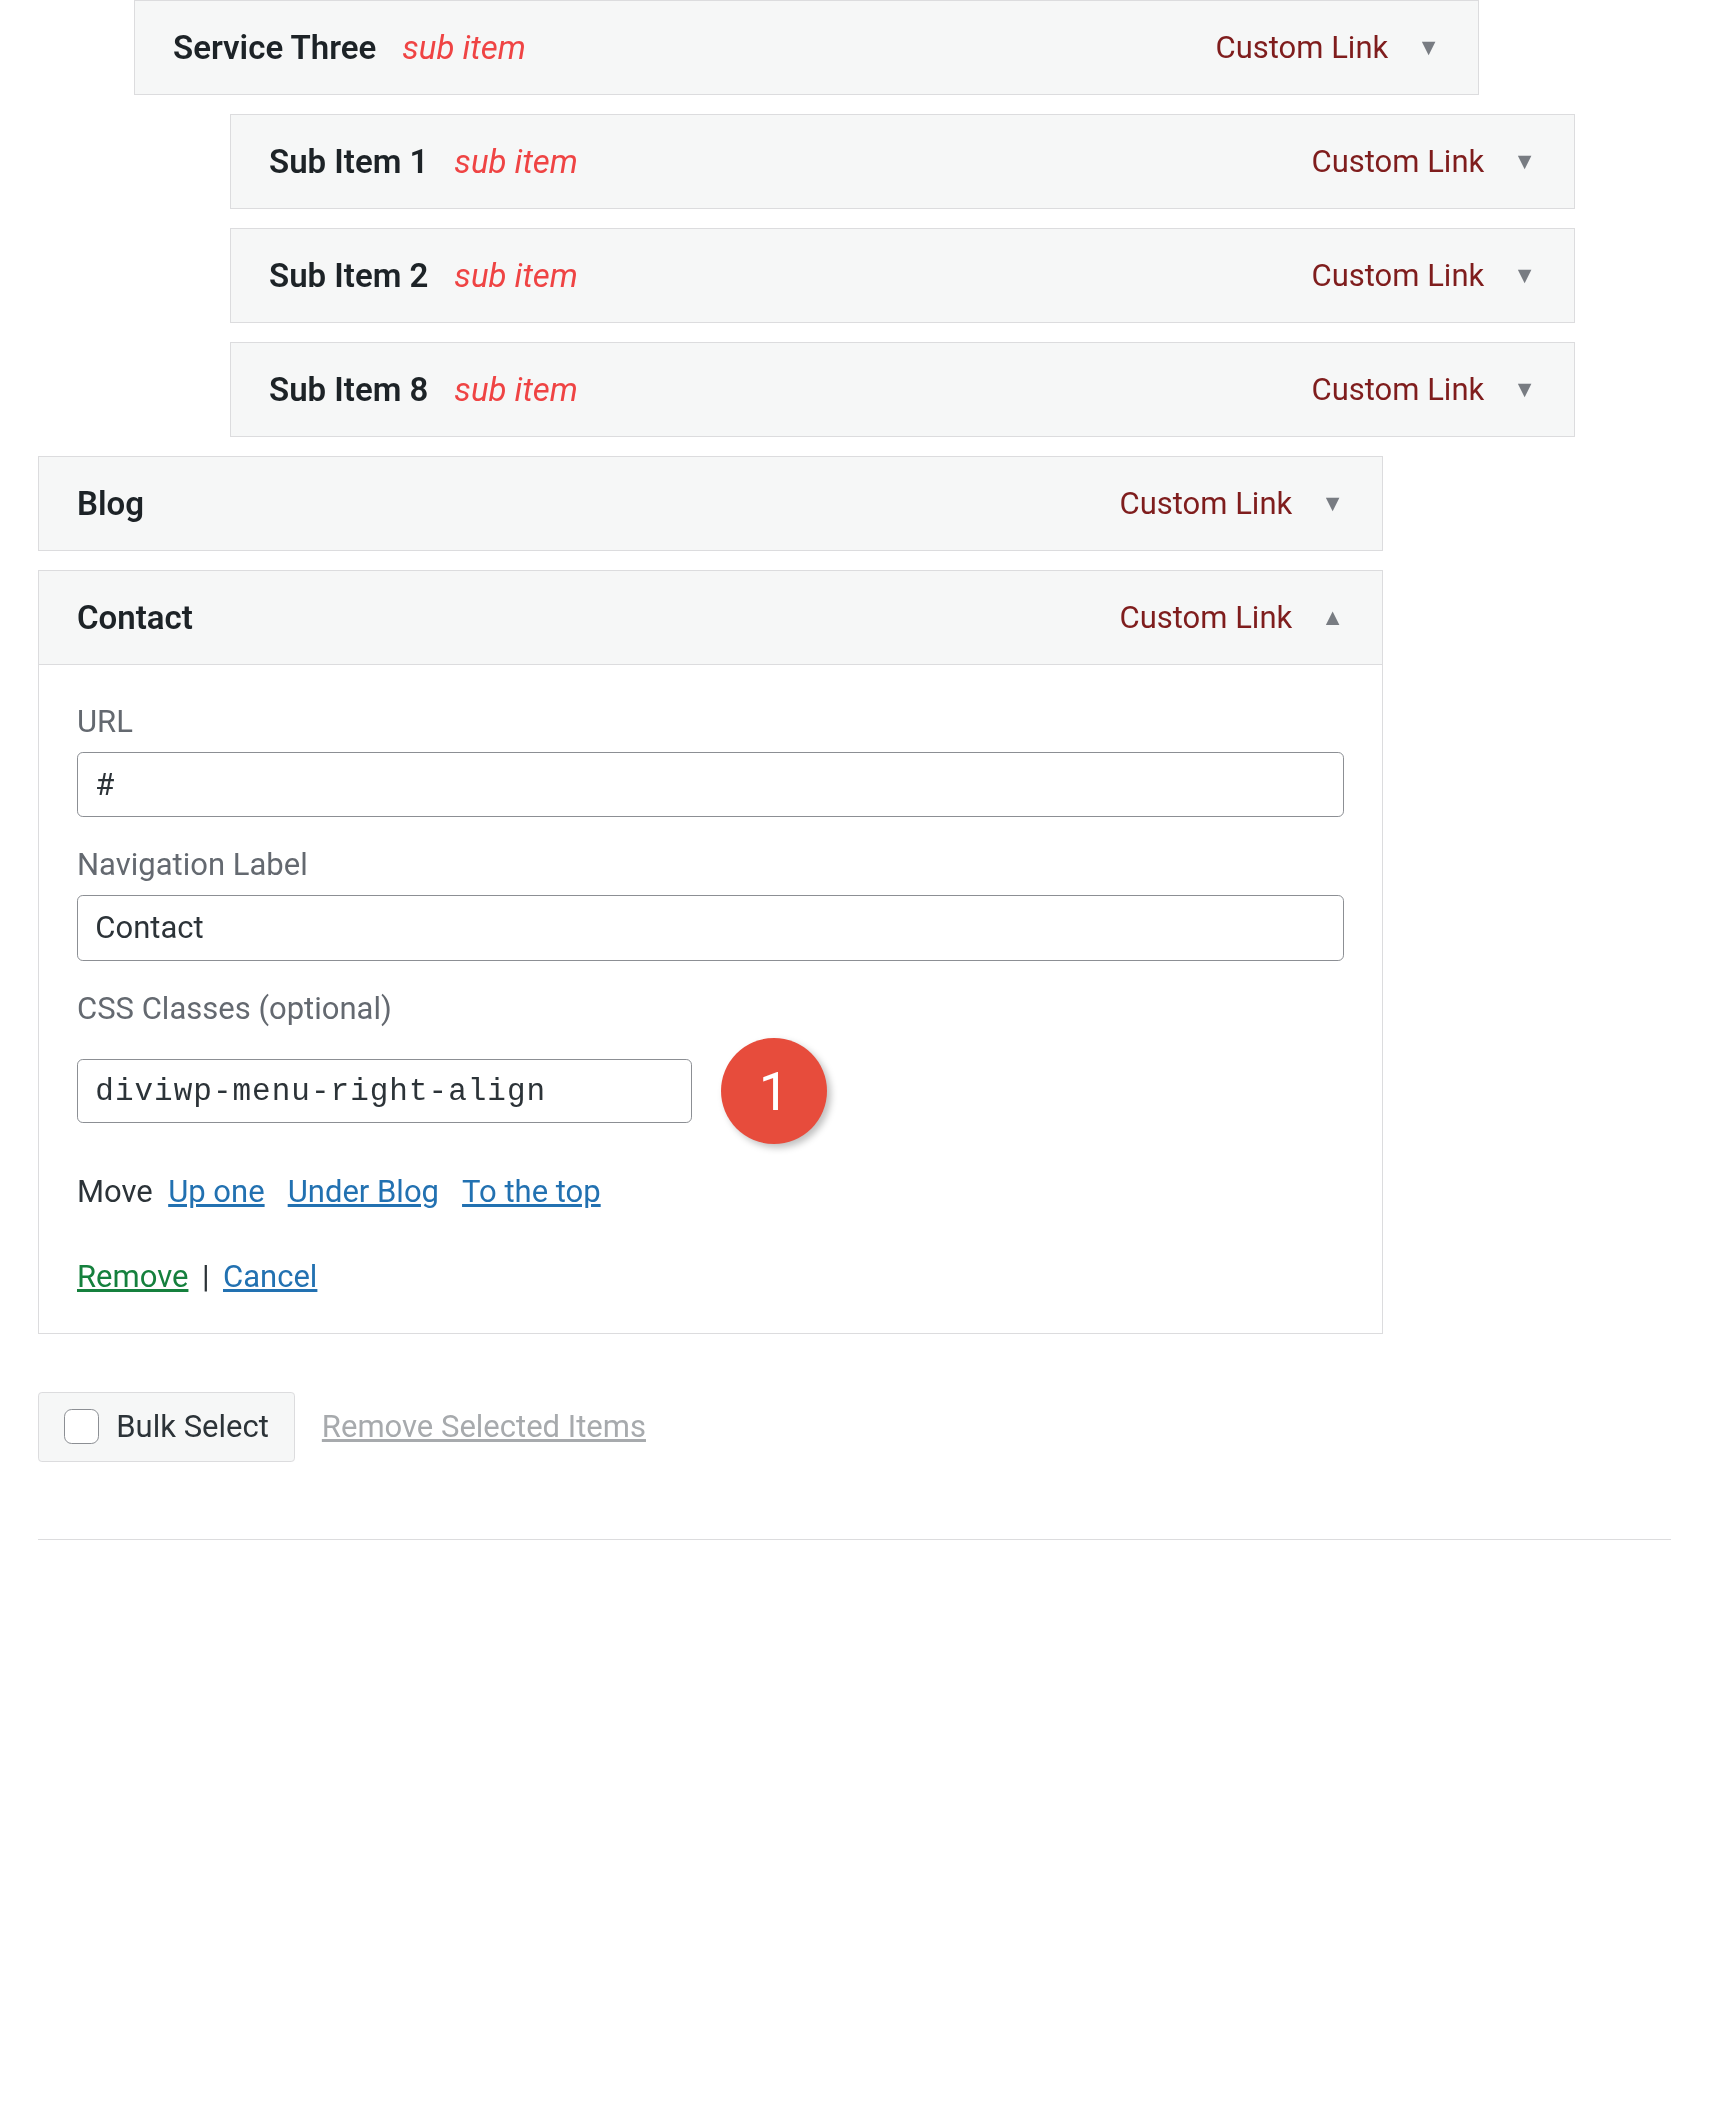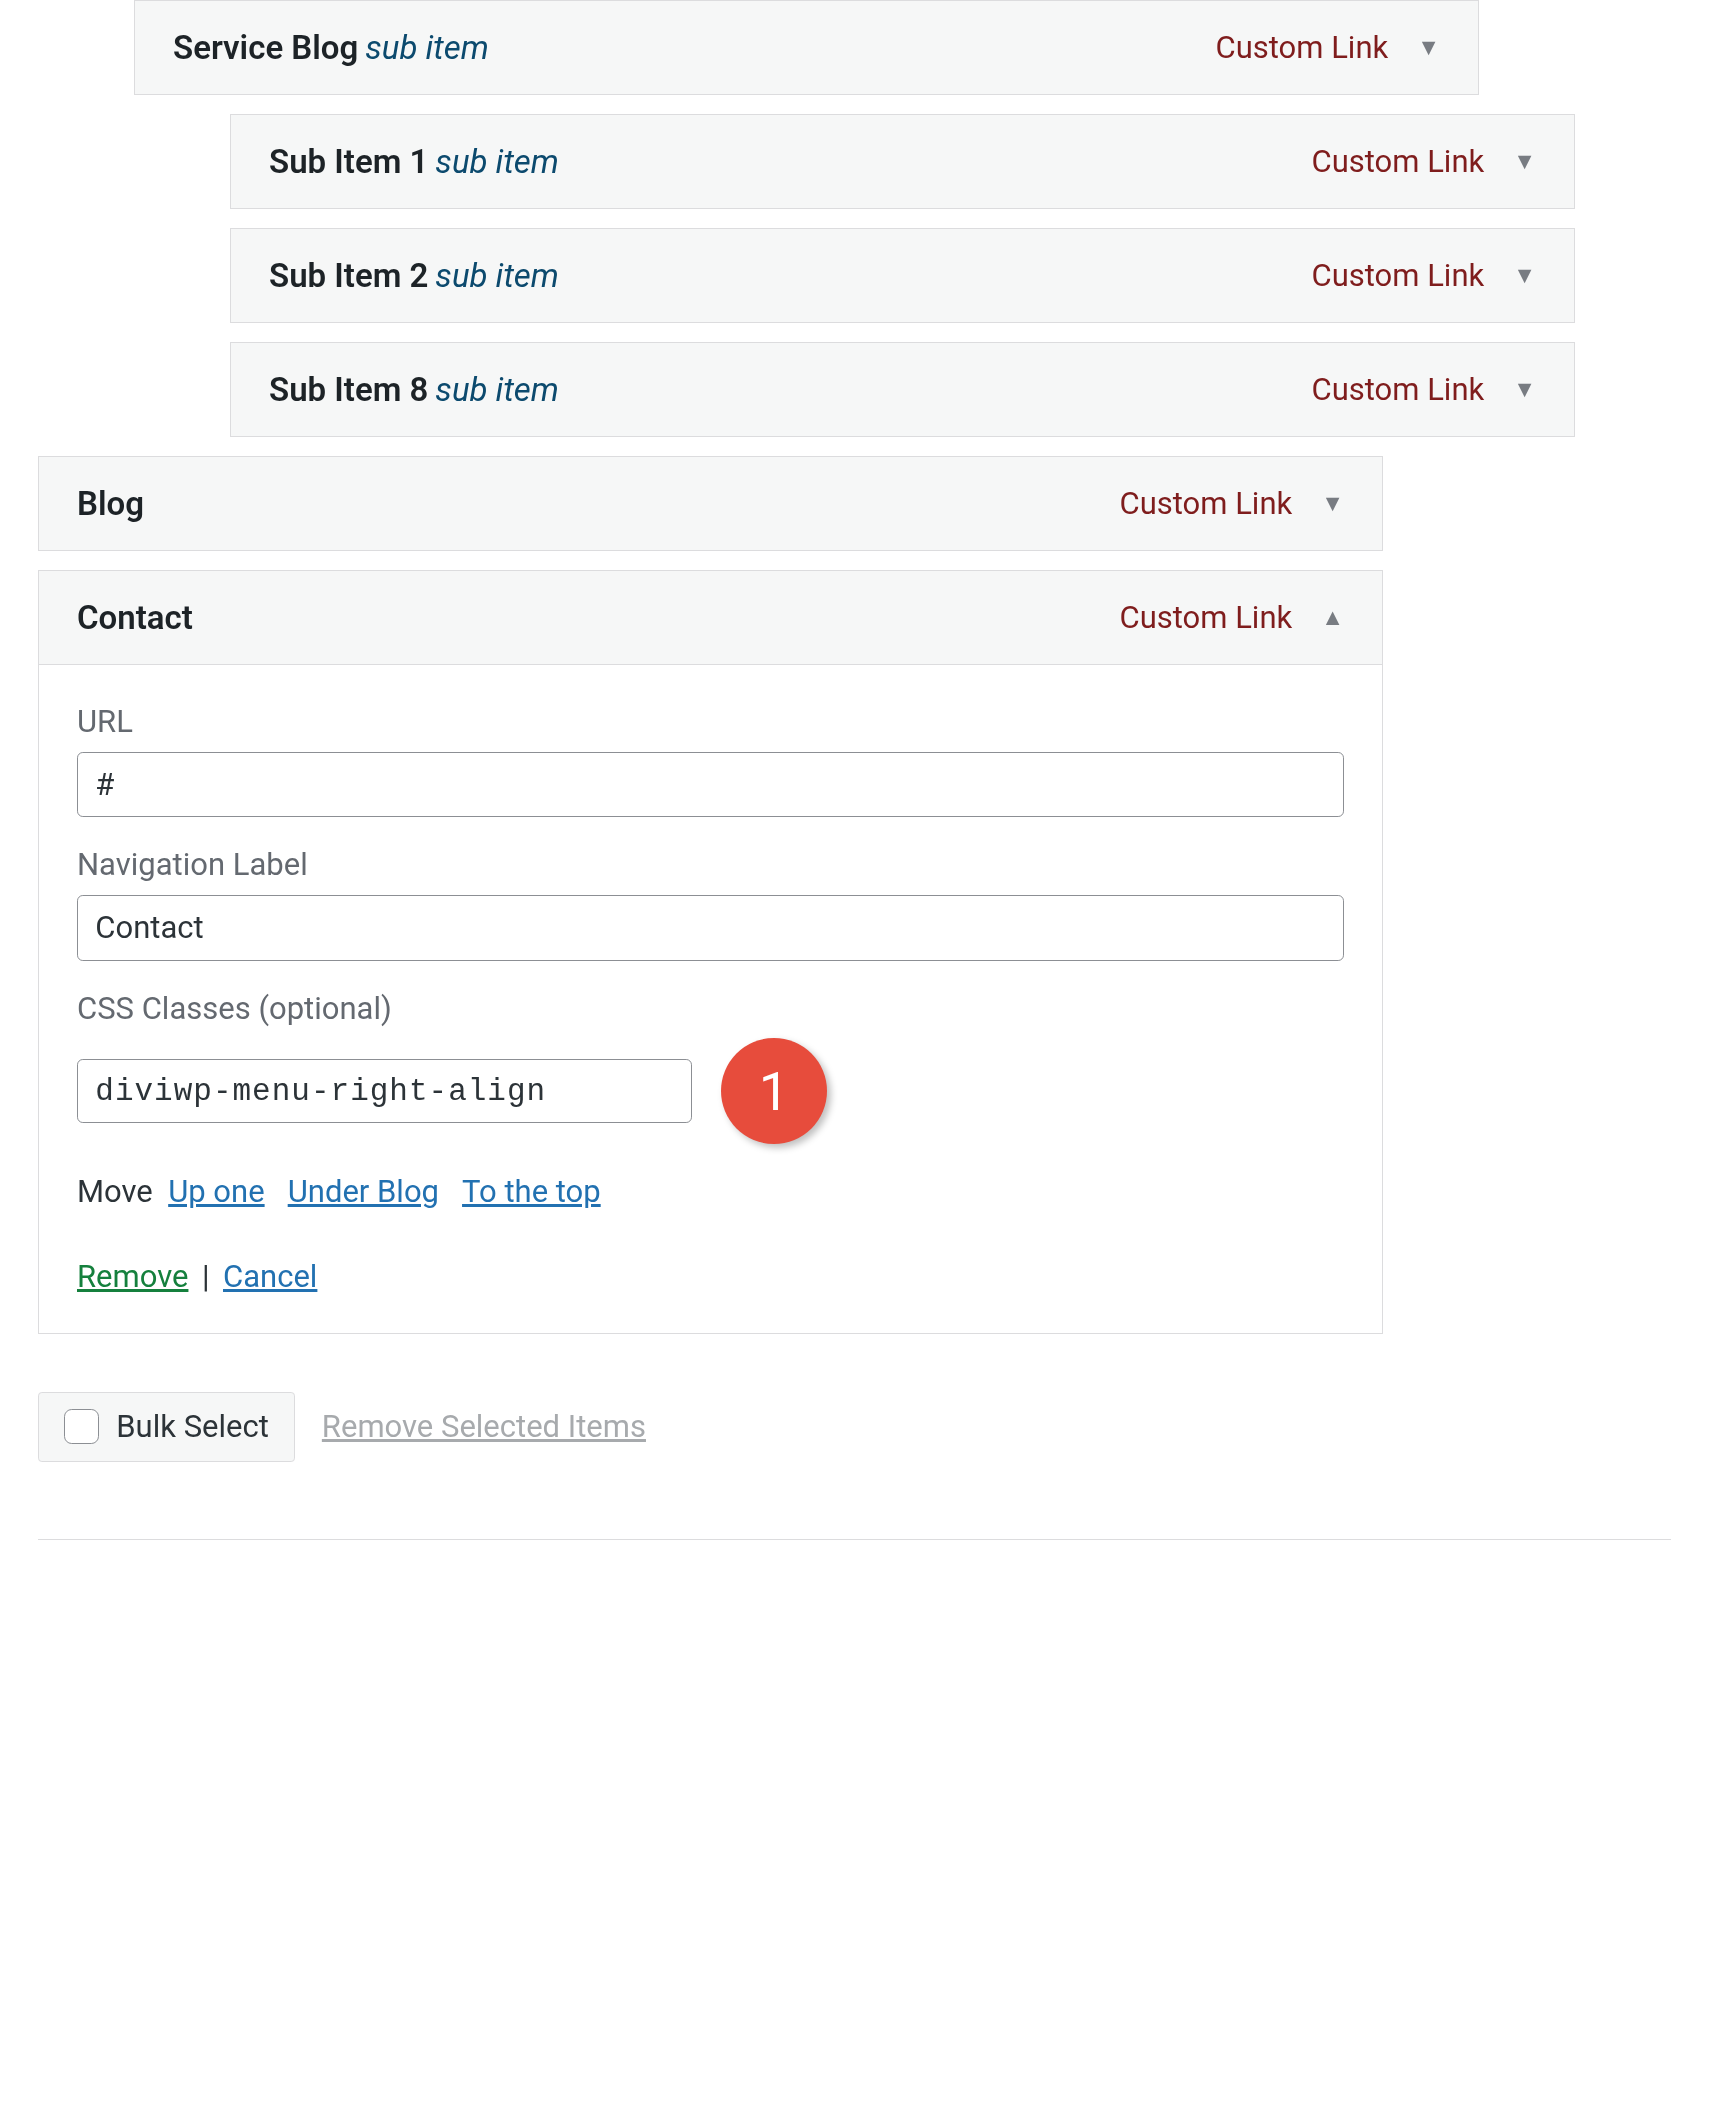--- a/index.html
+++ b/index.html
@@ -38,24 +38,24 @@
       margin-left: 0;
       width: 1345px;
     }
     .menu-item-title {
       font-size: 33px;
       color: #1d2327;
       font-weight: 600;
     }
     .menu-item-subtype {
       font-size: 33px;
-      color: #0c4a6e;
+      color: #ef4444;
       font-style: italic;
       font-weight: 400;
-      margin-left: 3px;
+      margin-left: 22px;
     }
     .menu-item-right {
       display: flex;
       align-items: center;
       gap: 29px;
     }
     .menu-item-type {
       font-size: 31px;
       color: #7f1d1d;
     }
@@ -178,21 +178,21 @@
       width: 1633px;
     }
   </style>
 </head>
 <body>
 
 <div class="container">
 
   <div class="menu-item depth-0">
     <div>
-      <span class="menu-item-title">Service Blog</span>
+      <span class="menu-item-title">Service Three</span>
       <span class="menu-item-subtype">sub item</span>
     </div>
     <div class="menu-item-right">
       <span class="menu-item-type">Custom Link</span>
       <span class="toggle-arrow">▼</span>
     </div>
   </div>
 
   <div class="menu-item depth-1">
     <div>

